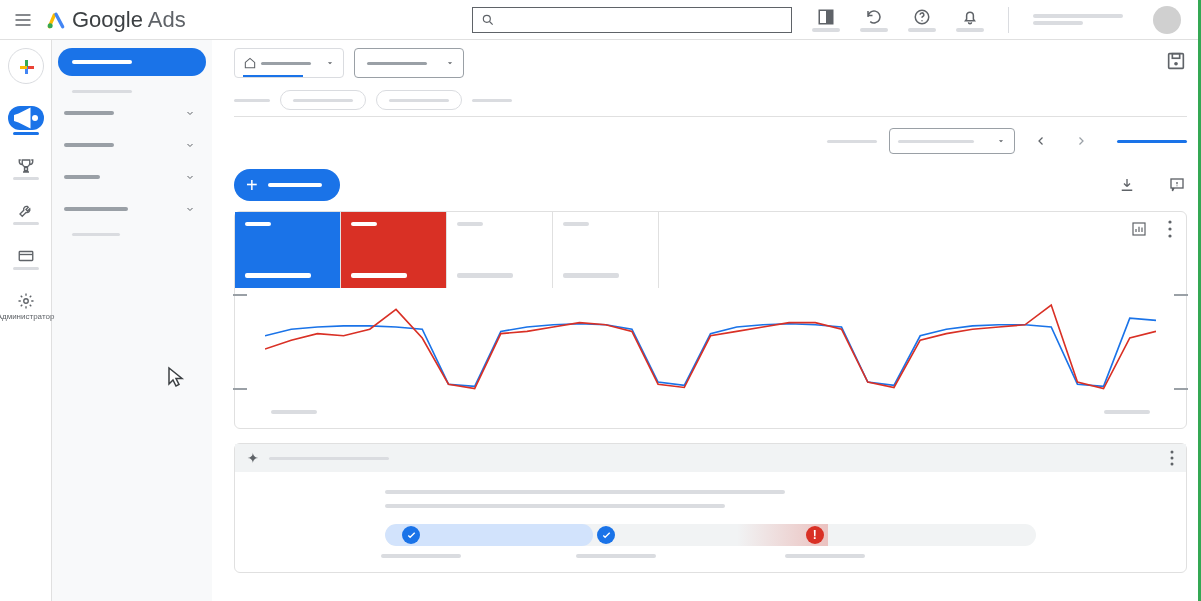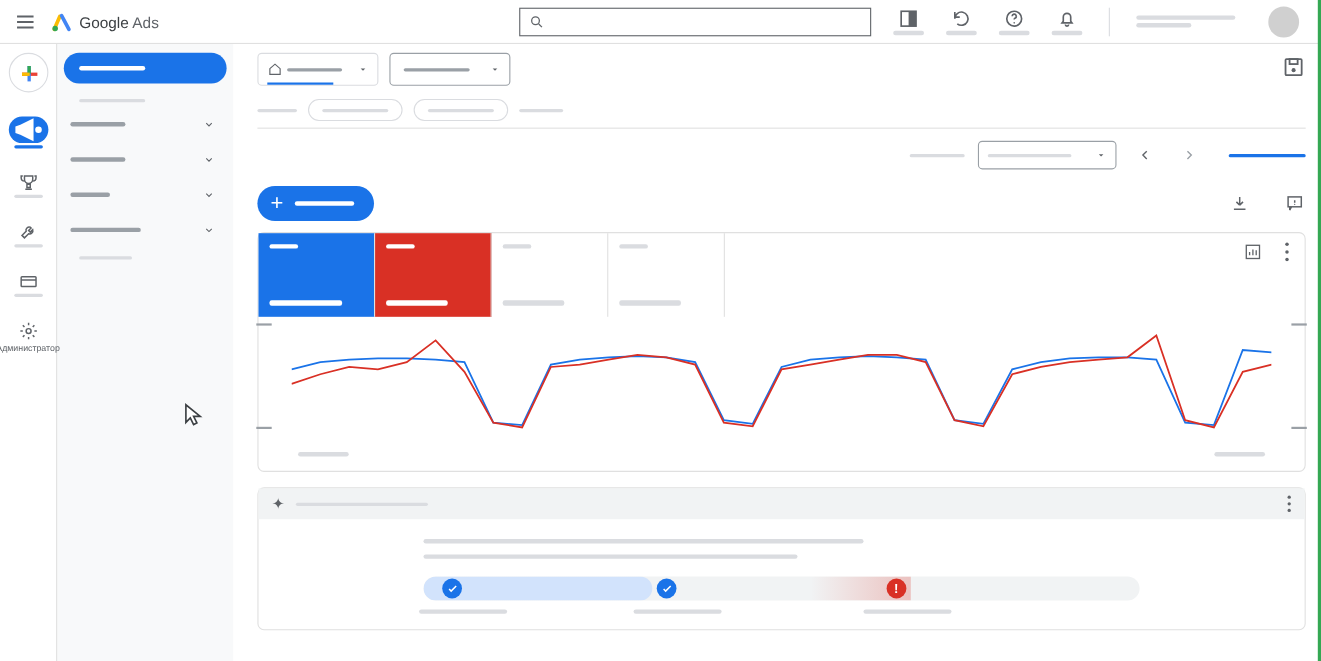--- a/index.html
+++ b/index.html
@@ -4,21 +4,21 @@
 <style>
 * { box-sizing: border-box; margin: 0; padding: 0; font-family: Arial, sans-serif; }
 body { background: #fff; width: 1201px; height: 601px; overflow: hidden; position: relative; }
 
 
 .header { height: 40px; display: flex; align-items: center; padding: 0 8px; border-bottom: 1px solid #e0e0e0; }
 .hamburger { width: 30px; height: 30px; display: flex; align-items: center; justify-content: center; cursor: pointer; }
 .hamburger svg { width: 20px; height: 20px; }
 .logo { display: flex; align-items: center; margin-left: 8px; }
 .logo-icon { width: 20px; height: 20px; margin-right: 6px; }
-.logo-text { font-size: 14px; color: #5f6368; }
+.logo-text { font-size: 22px; color: #5f6368; }
 .logo-text b { color: #3c4043; font-weight: 500; }
 .search-box { margin-left: auto; margin-right: 8px; width: 320px; height: 26px; border: 1px solid #5f6368; display: flex; align-items: center; padding: 0 8px; background: #fff; }
 .search-box svg { width: 14px; height: 14px; color: #5f6368; }
 .header-icons { display: flex; align-items: center; gap: 20px; padding: 0 12px; }
 .header-icon-stack { display: flex; flex-direction: column; align-items: center; gap: 2px; }
 .header-icon-line { width: 28px; height: 4px; background: #dadce0; border-radius: 2px; }
 .header-divider { width: 1px; height: 26px; background: #dadce0; margin: 0 4px; }
 .account-area { display: flex; flex-direction: column; gap: 3px; }
 .account-line1 { width: 90px; height: 4px; background: #dadce0; border-radius: 2px; }
 .account-line2 { width: 50px; height: 4px; background: #dadce0; border-radius: 2px; }

